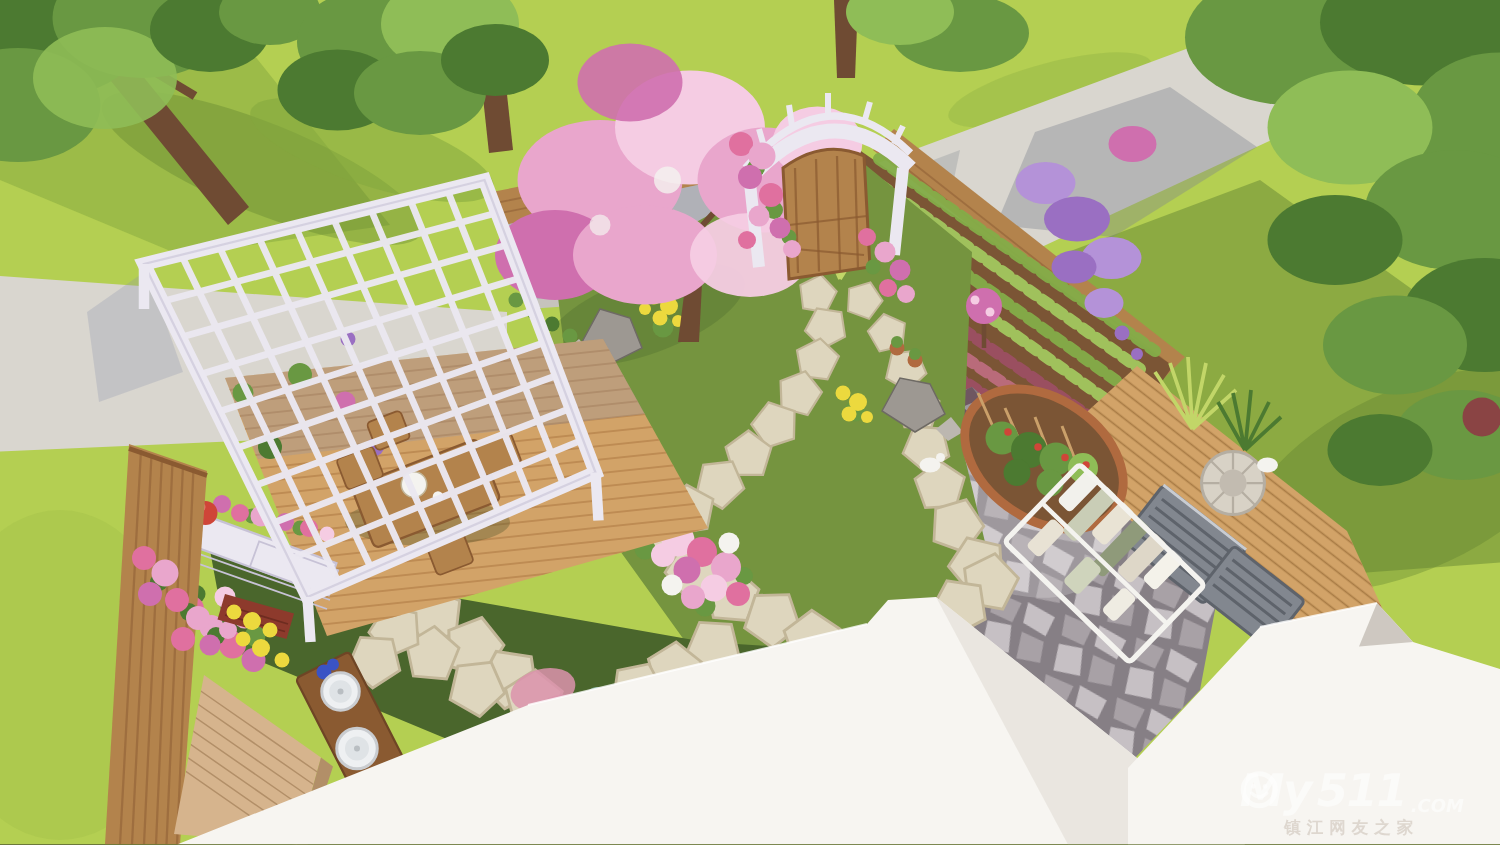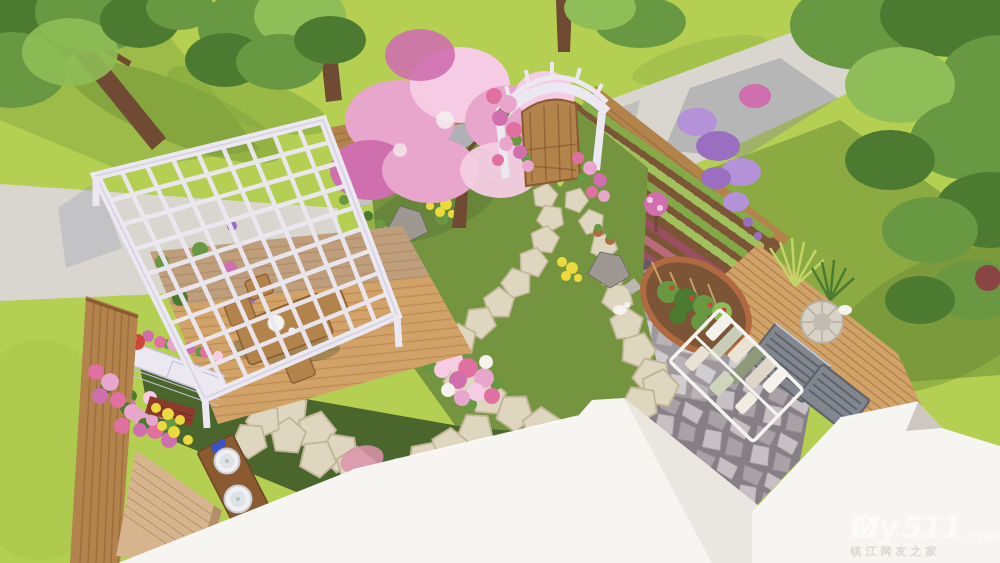--- a/index.html
+++ b/index.html
@@ -28,21 +28,21 @@
   .s-pergola_white{stroke:var(--pergola_white)} .s-pergola_shade{stroke:var(--pergola_shade)}
   .s-wood_dark{stroke:var(--wood_dark)} .s-trunk{stroke:var(--trunk)}
   .s-grass_blade{stroke:var(--grass_blade)} .s-leaf_dark{stroke:var(--leaf_dark)}
   .s-ac_dark{stroke:var(--ac_dark)} .s-white_soft{stroke:var(--white_soft)} .s-brick_line{stroke:var(--brick_line)}
   .s-stake{stroke:var(--stake)} .s-stone_edge{stroke:var(--stone_edge)}
   .s-terracotta{stroke:var(--terracotta)}
   .s-veg_green{stroke:var(--veg_green)} .s-veg_green2{stroke:var(--veg_green2)}
   .s-veg_red{stroke:var(--veg_red)} .s-veg_red2{stroke:var(--veg_red2)}
   .nf{fill:none}
   
-  .watermark{position:absolute;right:0;bottom:6px;text-align:left;line-height:1;
+  .watermark{position:absolute;right:24px;bottom:6px;text-align:center;line-height:1;
              color:rgba(255,255,255,.55);user-select:none;}
   .wm-brand{display:flex;align-items:center;justify-content:flex-end;gap:1px;
             font-size:30px;font-weight:800;font-style:italic;letter-spacing:-1px;}
   .wm-smiley{display:inline-flex;margin:0 1px;}
   .wm-tld{font-size:12px;font-weight:700;align-self:flex-end;margin-left:2px;letter-spacing:0;}
   .wm-tagline{margin-top:3px;font-size:11px;font-weight:700;letter-spacing:4px;
               color:rgba(205,195,185,.6);}
 </style>
 </head>
 <body>

